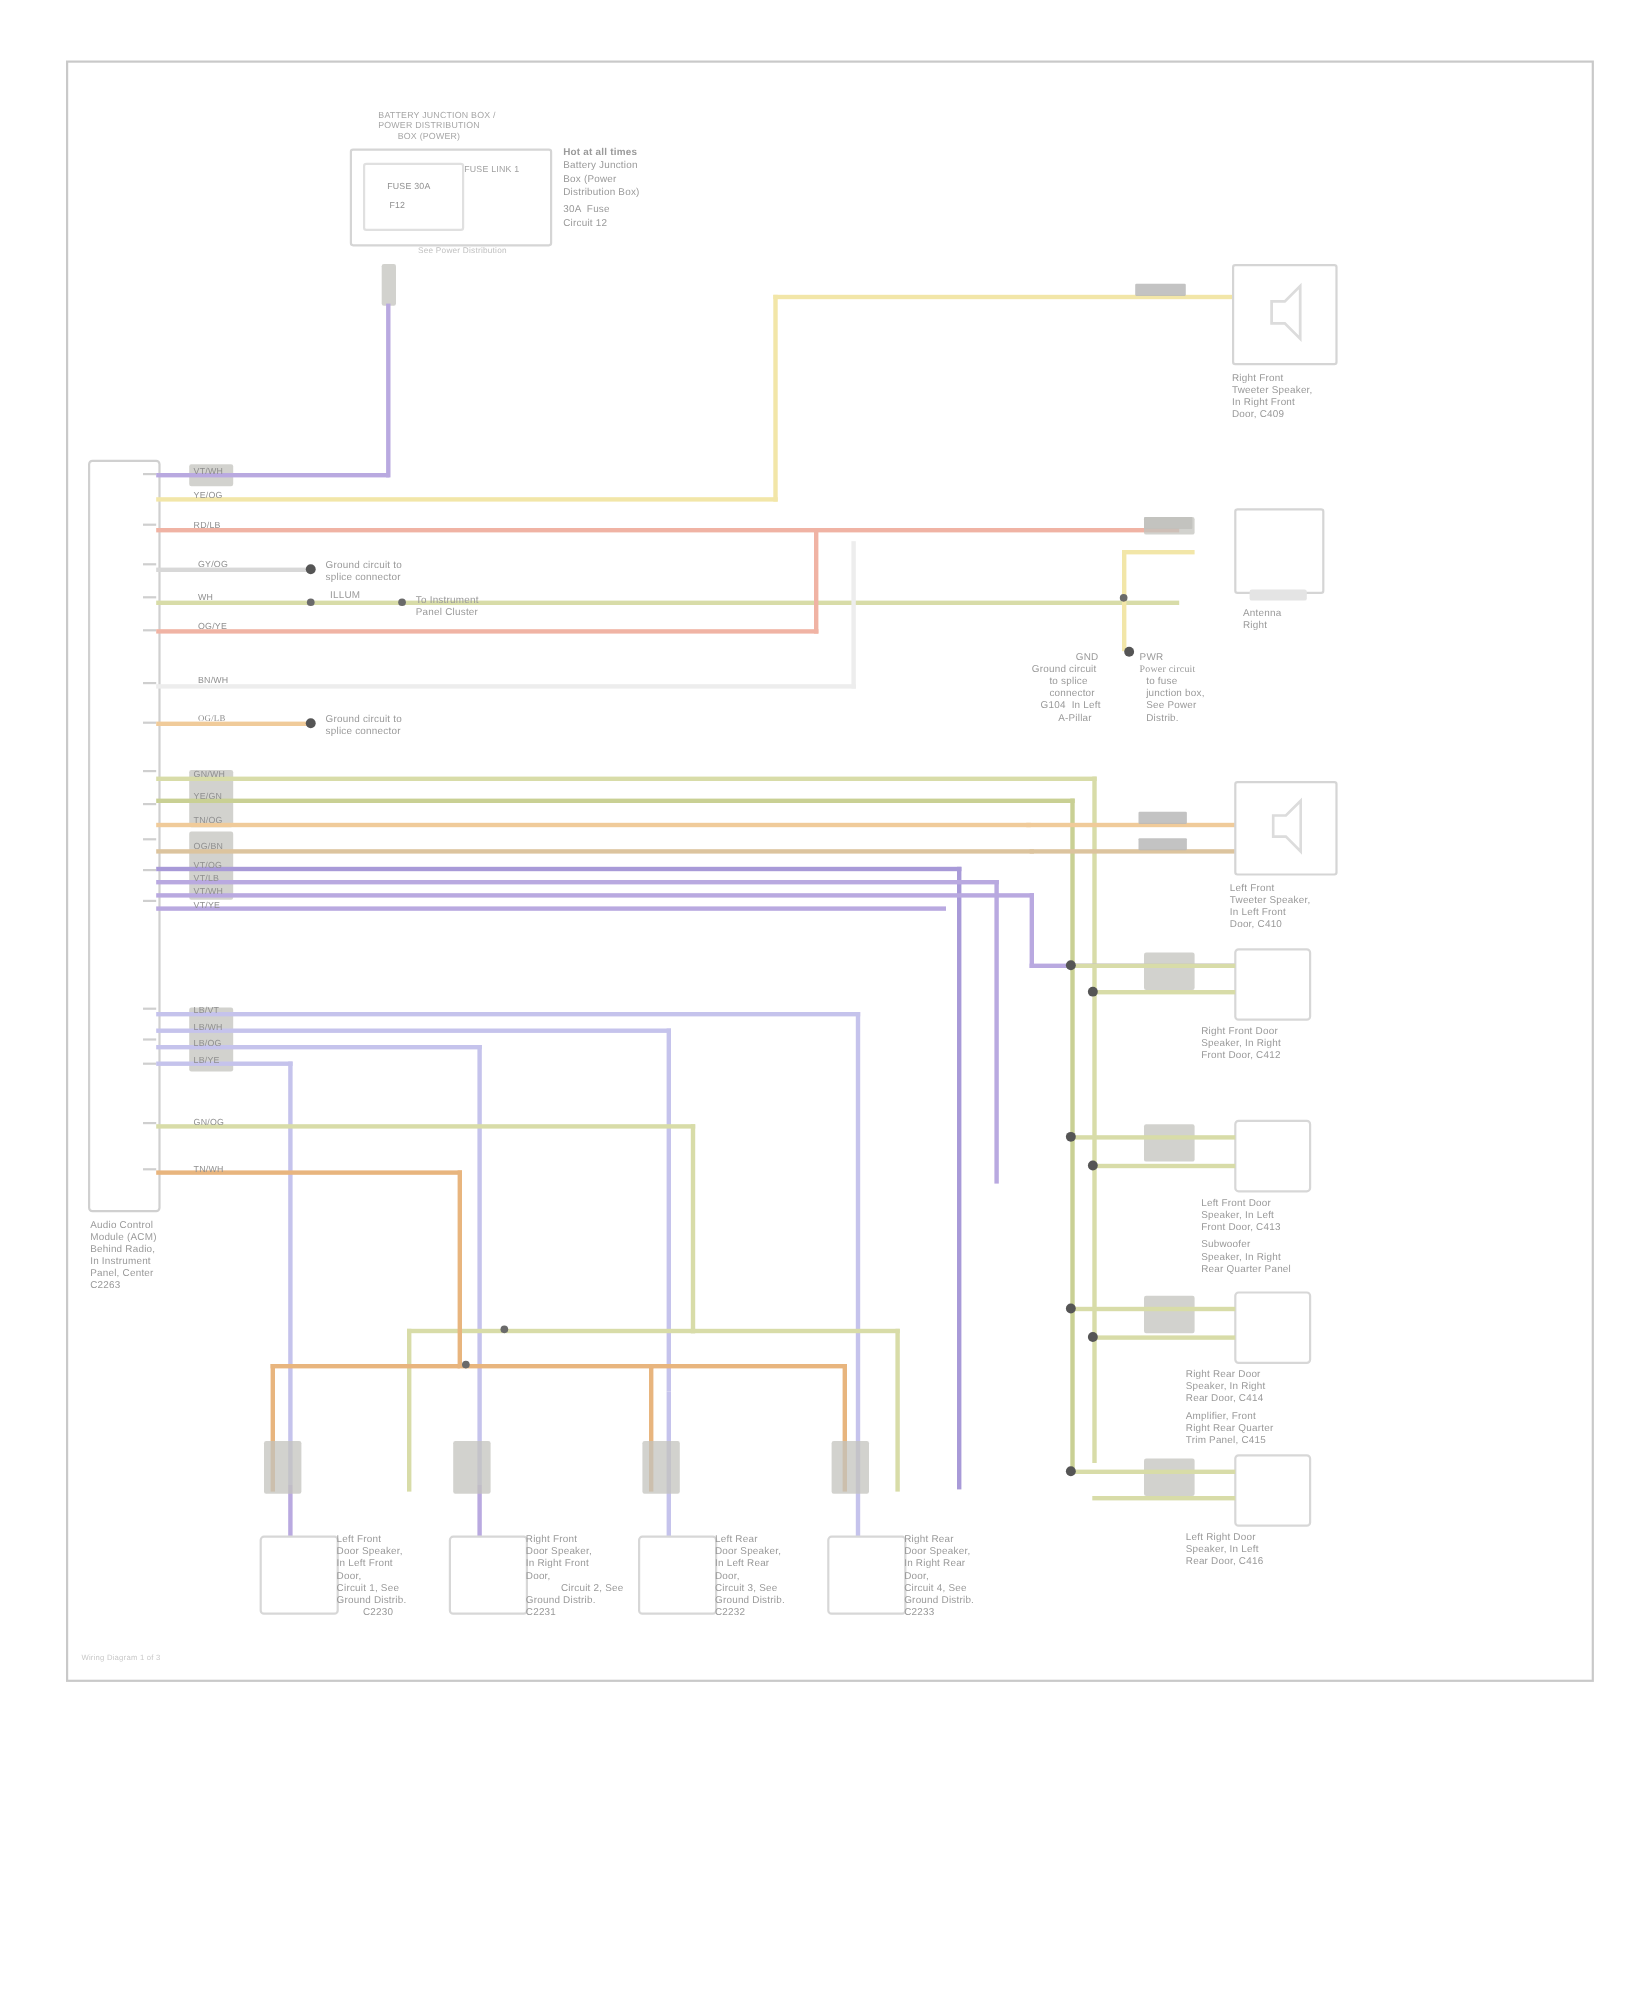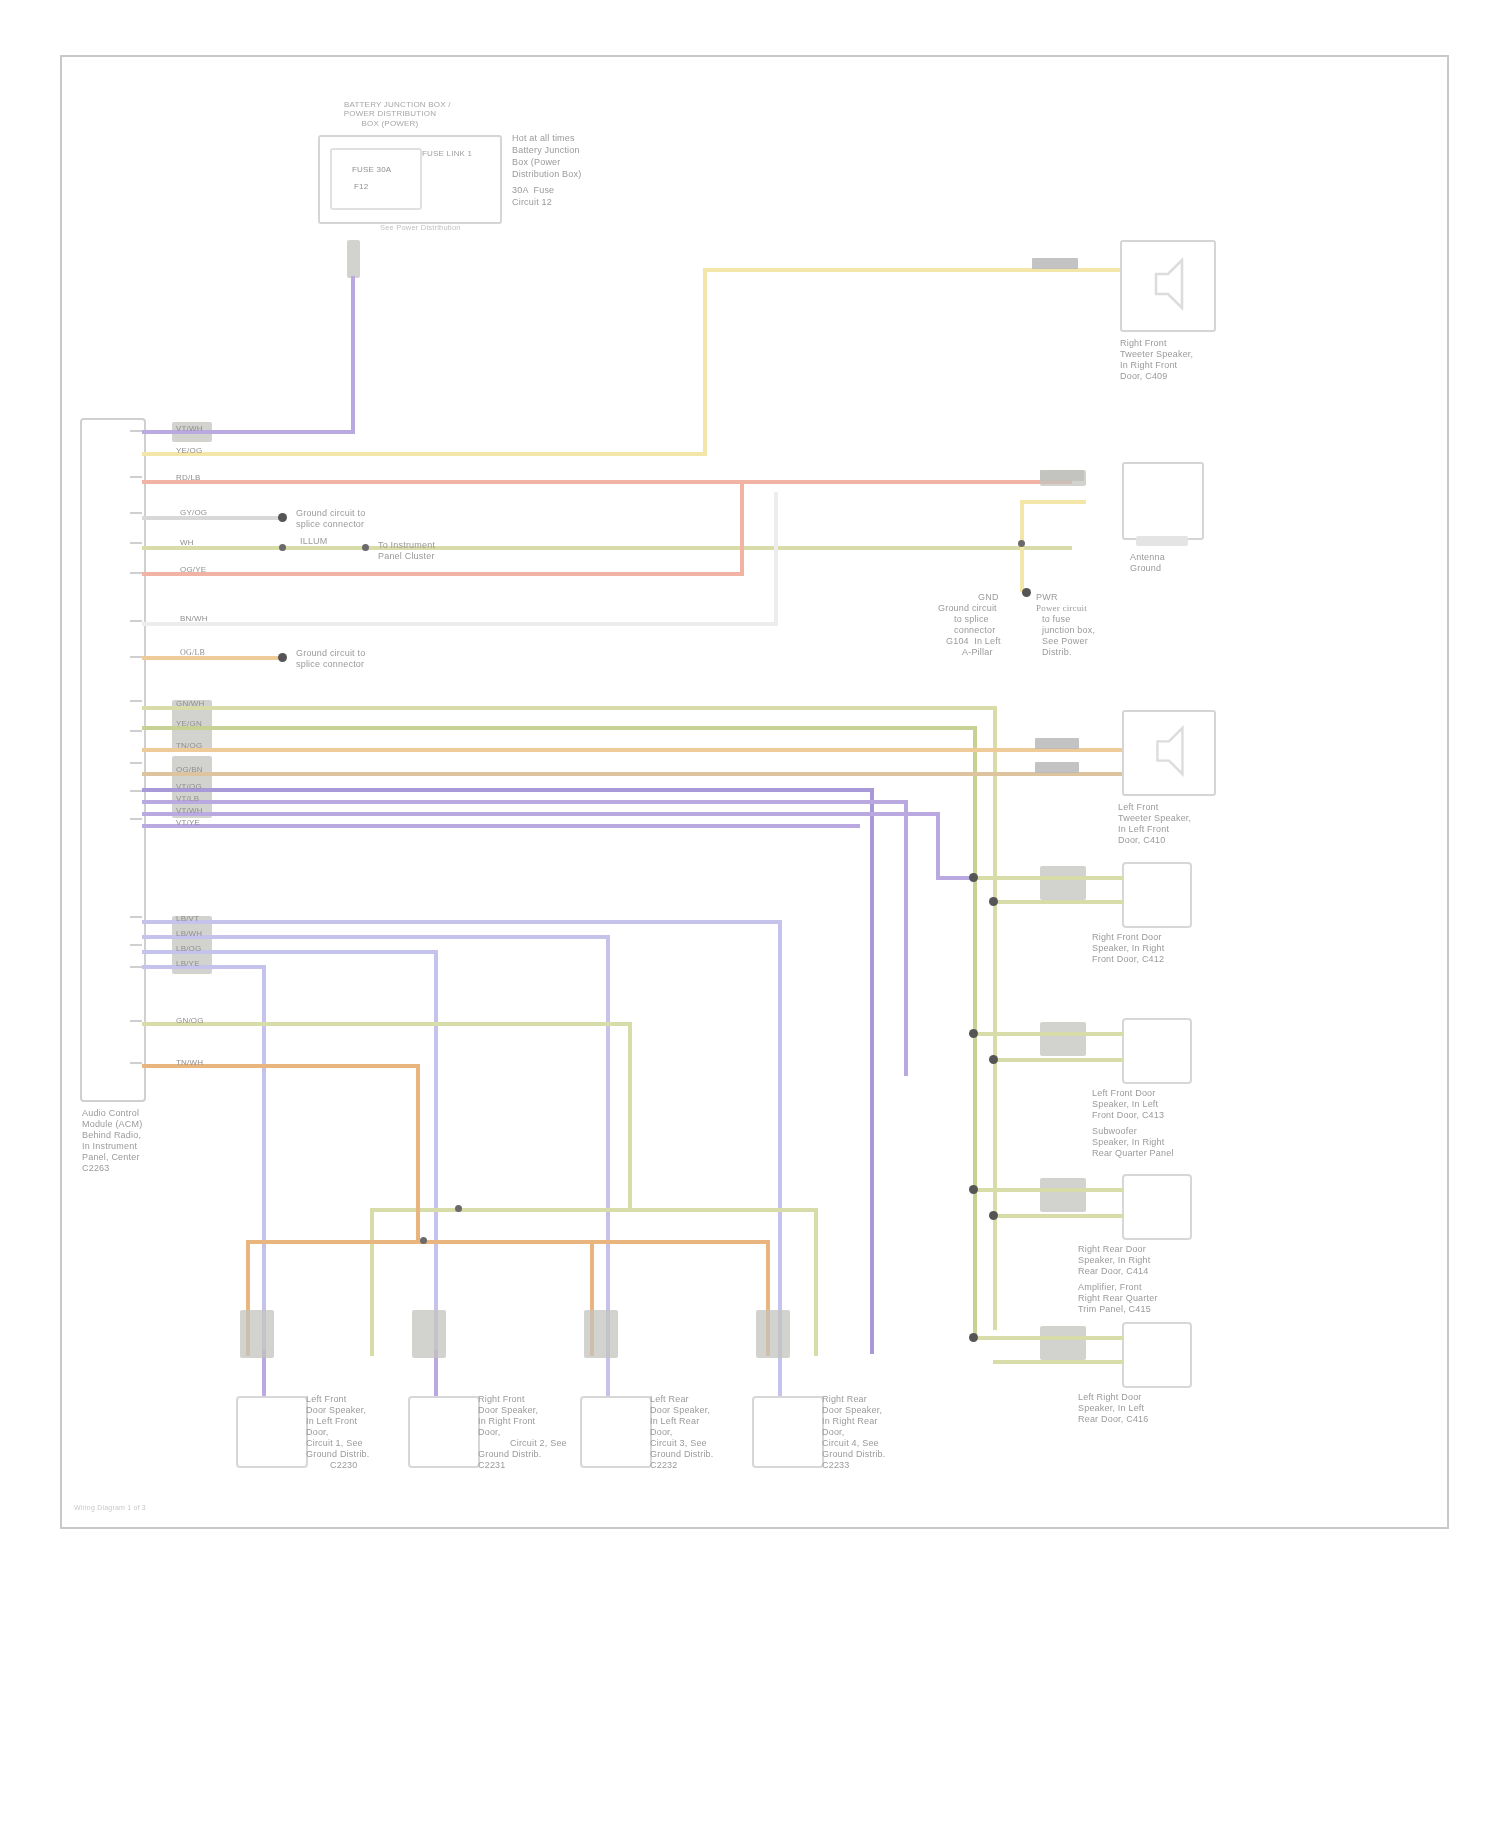--- a/index.html
+++ b/index.html
@@ -61,21 +61,21 @@
   <div class="box" style="left:318px;top:135px;width:180px;height:85px;"></div>
 
   <div class="box" style="left:330px;top:148px;width:88px;height:58px;border-color:#e0e0e0;"></div>
 
   <div class="lbl" style="left:422px;top:148px;width:80px;font-size:8px;color:#a0a0a0;">FUSE LINK 1</div>
 
   <div class="lbl" style="left:352px;top:164px;font-size:8px;color:#8f8f8f;">FUSE 30A</div>
   <div class="lbl" style="left:354px;top:181px;font-size:8px;color:#8f8f8f;">F12</div>
 
   <div class="abs" style="left:512px;top:133px;">
-    <div class="lbl" style="left:0;top:0px;">Hot at all times</div>
+    <div class="lbl" style="left:0;top:0px;font-weight:bold;">Hot at all times</div>
     <div class="lbl" style="left:0;top:12px;">Battery Junction</div>
     <div class="lbl" style="left:0;top:24px;">Box (Power</div>
     <div class="lbl" style="left:0;top:36px;">Distribution Box)</div>
     <div class="lbl" style="left:0;top:52px;">30A  Fuse</div>
     <div class="lbl" style="left:0;top:64px;">Circuit 12</div>
   </div>
 
   <div class="lbl" style="left:380px;top:222px;font-size:7.5px;color:#c0c0c0;">See Power Distribution</div>
 
   <div class="conn" style="left:347px;top:240px;width:13px;height:38px;"></div>
@@ -253,21 +253,21 @@
     <div class="lbl" style="left:0;top:22px;">In Right Front</div>
     <div class="lbl" style="left:0;top:33px;">Door, C409</div>
   </div>
 
   <div class="box" style="left:1122px;top:462px;width:78px;height:74px;"></div>
   <div class="conn" style="left:1040px;top:470px;width:46px;height:16px;"></div>
 
   <div class="abs" style="left:1136px;top:536px;width:52px;height:10px;background:#e4e4e4;border-radius:2px;"></div>
   <div class="abs" style="left:1130px;top:552px;">
     <div class="lbl" style="left:0;top:0px;">Antenna</div>
-    <div class="lbl" style="left:0;top:11px;">Ground</div>
+    <div class="lbl" style="left:0;top:11px;">Right</div>
   </div>
 
   <div class="wireV" style="left:1020px;top:500px;height:92px;background:#f2e6a8;"></div>
   <div class="wireH" style="left:1020px;top:500px;width:66px;background:#f2e6a8;"></div>
   <div class="dot sm" style="left:1018px;top:540px;"></div>
   <div class="dot" style="left:1022px;top:588px;"></div>
 
   <div class="abs" style="left:938px;top:592px;">
     <div class="lbl" style="left:40px;top:0px;">GND</div>
     <div class="lbl" style="left:0;top:11px;">Ground circuit</div>

